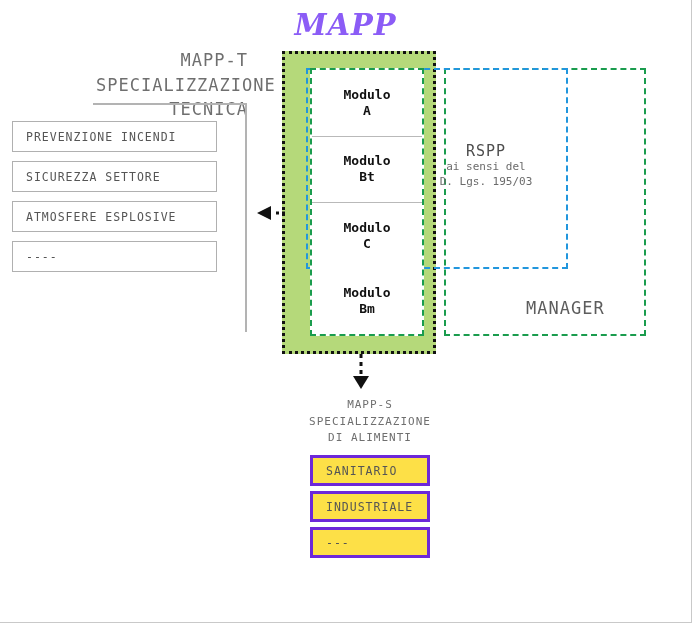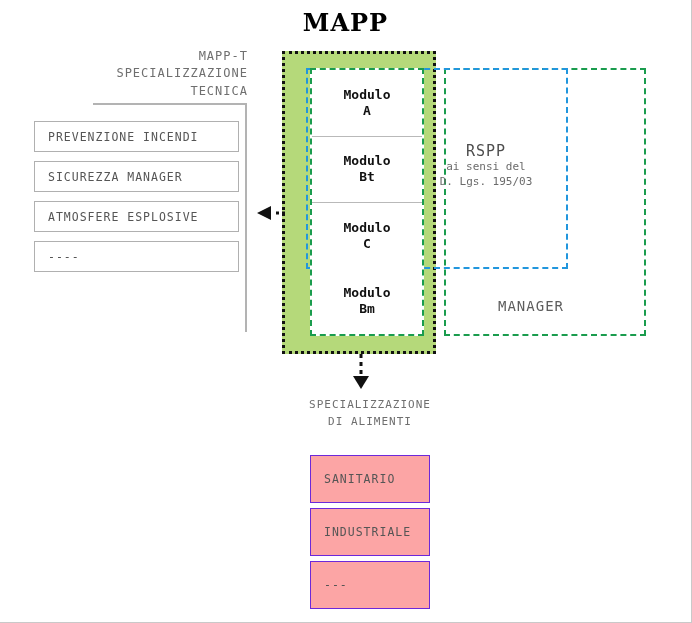--- a/index.html
+++ b/index.html
@@ -20,23 +20,24 @@
   }
 
   
   .title {
     position: absolute;
     left: 0; right: 0;
     top: 8px;
     text-align: center;
     font-family: "DejaVu Serif", "Liberation Serif", serif;
     font-weight: bold;
-    font-size: 24px;
-    letter-spacing: 1px;
-    color: #000000;
+    font-size: 29px;
+    letter-spacing: 1px;
+    color: #8b5cf6;
+    font-style: italic;
   }
 
   
   .mapp-core {
     position: absolute;
     left: 282px;
     top: 51px;
     width: 154px;
     height: 303px;
     box-sizing: border-box;
@@ -117,36 +118,36 @@
     left: 444px;
     top: 68px;
     width: 202px;
     height: 268px;
     box-sizing: border-box;
     border: 2px dashed #1a9c4e;
     z-index: 1;
   }
   .manager-label {
     position: absolute;
-    left: 498px;
+    left: 526px;
     top: 298px;
-    font-size: 14px;
+    font-size: 17px;
     letter-spacing: 1px;
     color: #5d5d5d;
     z-index: 4;
   }
 
   
   .mappt-head {
     position: absolute;
     left: 96px;
     top: 48px;
     width: 152px;
     text-align: right;
-    font-size: 12px;
+    font-size: 17px;
     line-height: 1.45;
     letter-spacing: 1px;
     color: #6f6f6f;
   }
 
   
   .bracket-h {
     position: absolute;
     left: 93px;
     top: 103px;
@@ -159,21 +160,21 @@
     left: 245px;
     top: 103px;
     width: 2px;
     height: 229px;
     background: #b3b3b3;
   }
 
   
   .t-list {
     position: absolute;
-    left: 34px;
+    left: 12px;
     top: 121px;
     width: 205px;
   }
   .t-item {
     box-sizing: border-box;
     height: 31px;
     margin-bottom: 9px;
     border: 1px solid #b0b0b0;
     background: #ffffff;
     display: flex;
@@ -219,24 +220,24 @@
 
   
   .s-list {
     position: absolute;
     left: 310px;
     top: 455px;
     width: 120px;
   }
   .s-item {
     box-sizing: border-box;
-    height: 48px;
+    height: 31px;
     margin-bottom: 5px;
-    border: 1px solid #6d28d9;
-    background: #fca5a5;
+    border: 3px solid #6d28d9;
+    background: #fde047;
     display: flex;
     align-items: center;
     padding-left: 13px;
     font-size: 11.5px;
     letter-spacing: 1px;
     color: #555555;
   }
 </style>
 </head>
 <body>
@@ -249,21 +250,21 @@
     <div>MAPP-T</div>
     <div>SPECIALIZZAZIONE</div>
     <div>TECNICA</div>
   </div>
 
   <div class="bracket-h"></div>
   <div class="bracket-v"></div>
 
   <div class="t-list">
     <div class="t-item">PREVENZIONE INCENDI</div>
-    <div class="t-item">SICUREZZA MANAGER</div>
+    <div class="t-item">SICUREZZA SETTORE</div>
     <div class="t-item">ATMOSFERE ESPLOSIVE</div>
     <div class="t-item">----</div>
   </div>
 
   <svg class="left-arrow" viewBox="0 0 30 16">
     <line x1="30" y1="8" x2="18" y2="8" stroke="#111111" stroke-width="3" stroke-dasharray="3 3"></line>
     <polygon points="16,1 16,15 2,8" fill="#111111"></polygon>
   </svg>
 
   <div class="manager-box"></div>
@@ -298,20 +299,21 @@
       </div>
     </div>
   </div>
 
   <svg class="down-arrow" viewBox="0 0 22 36">
     <line x1="11" y1="0" x2="11" y2="22" stroke="#111111" stroke-width="3" stroke-dasharray="4 4"></line>
     <polygon points="3,22 19,22 11,35" fill="#111111"></polygon>
   </svg>
 
   <div class="mapps-head">
+    <div>MAPP-S</div>
     <div>SPECIALIZZAZIONE</div>
     <div>DI ALIMENTI</div>
   </div>
 
   <div class="s-list">
     <div class="s-item">SANITARIO</div>
     <div class="s-item">INDUSTRIALE</div>
     <div class="s-item">---</div>
   </div>
 

